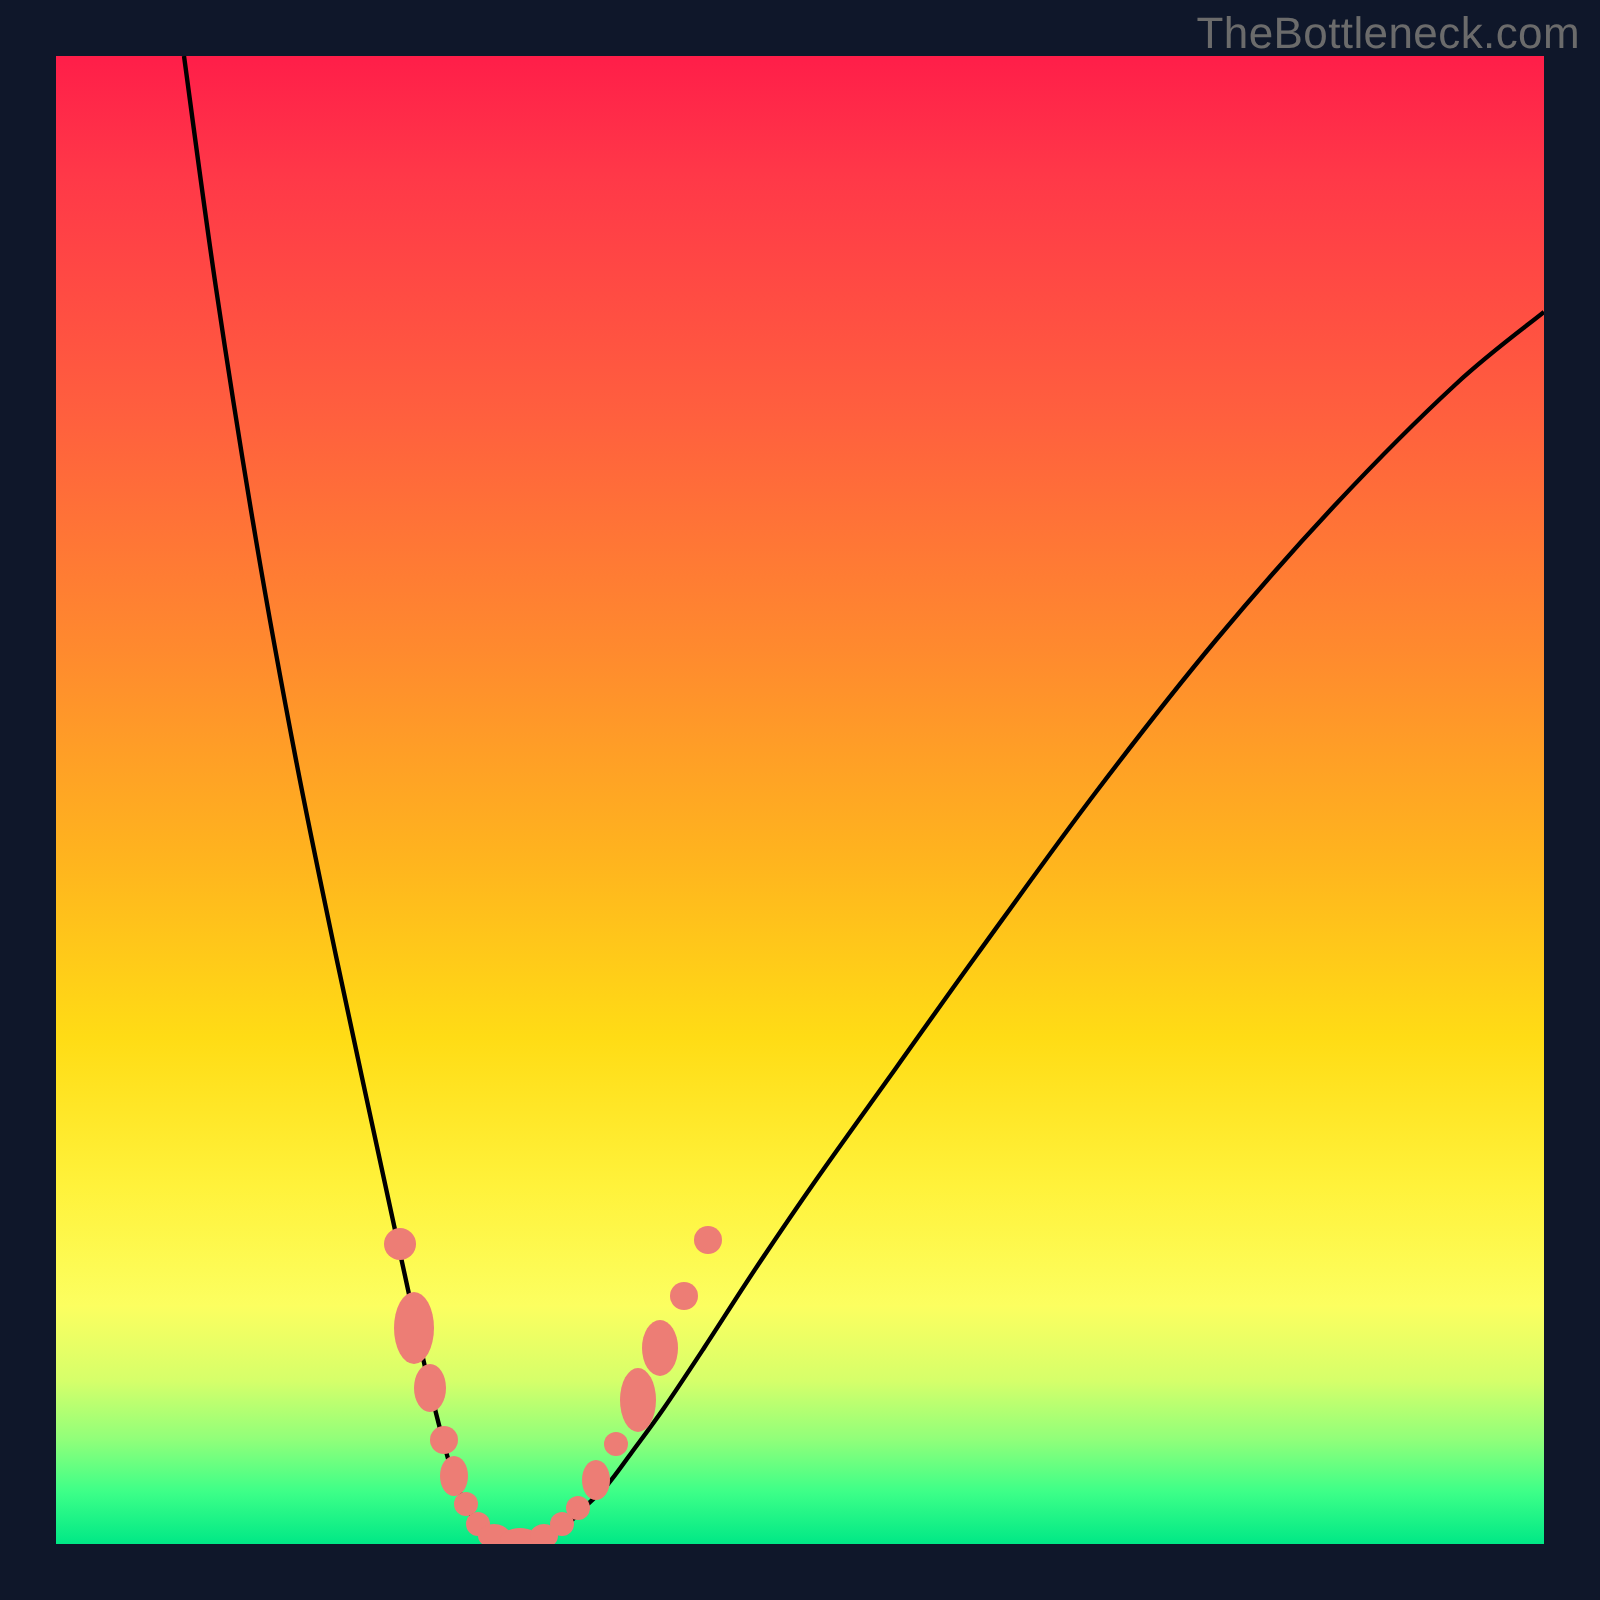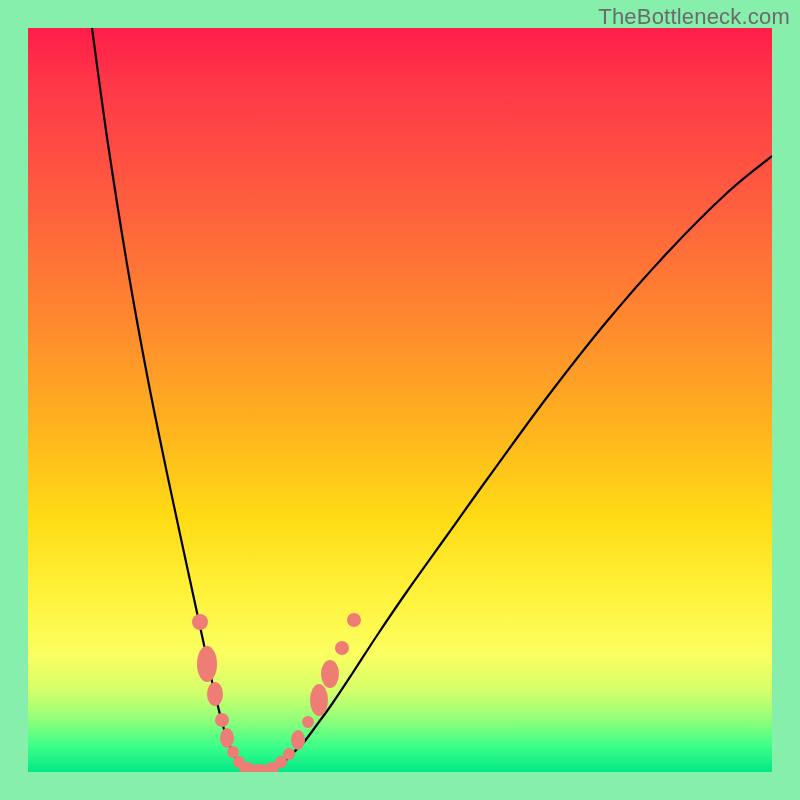--- a/index.html
+++ b/index.html
@@ -10,21 +10,21 @@
     overflow: hidden;
     background: #000;
     font-family: Arial, Helvetica, sans-serif;
   }
   .frame {
     position: absolute;
     left: 0;
     top: 0;
     width: 800px;
     height: 800px;
-    background: #86efac;
+    background: #0f172a;
   }
   .plot {
     position: absolute;
     left: 28px;
     top: 28px;
     width: 744px;
     height: 744px;
     
     background: linear-gradient(
       to bottom,

